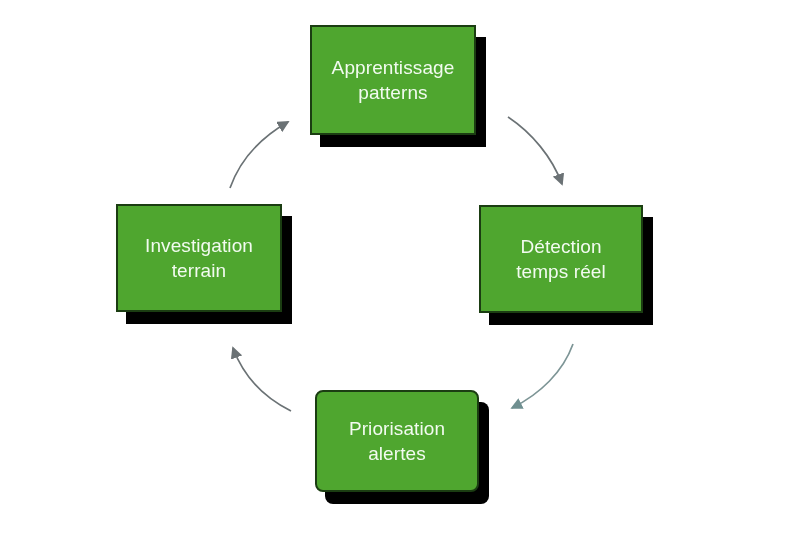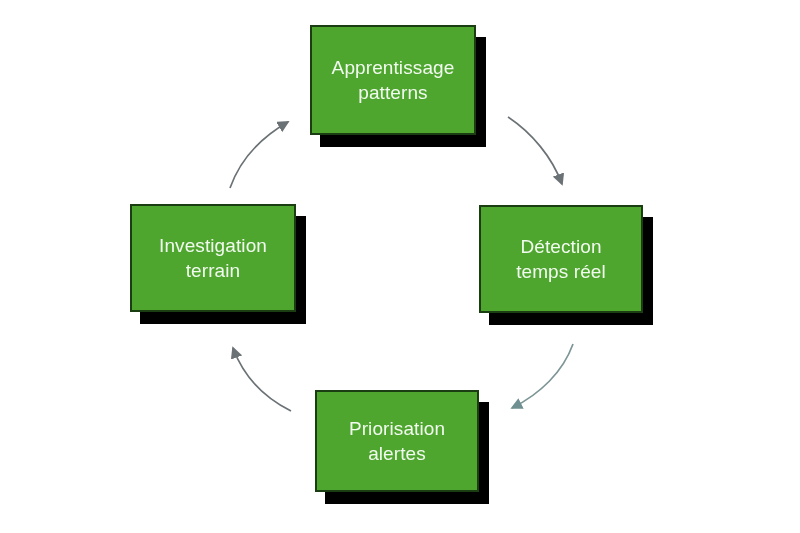--- a/index.html
+++ b/index.html
@@ -41,22 +41,22 @@
     font-size: 19px;
     line-height: 1.32;
     font-weight: 400;
     letter-spacing: 0.1px;
     white-space: pre-line;
     padding: 0 6px;
   }
   
   #node-top    { left: 310px; top: 25px;  width: 166px; height: 110px; }
   #node-right  { left: 479px; top: 205px; width: 164px; height: 108px; }
-  #node-bottom { left: 315px; top: 390px; width: 164px; height: 102px; }
-  #node-left   { left: 130px; top: 204px; width: 166px; height: 108px; }
+  #node-bottom { left: 315px; top: 390px; width: 164px; height: 102px; border-radius: 8px; }
+  #node-left   { left: 116px; top: 204px; width: 166px; height: 108px; }
 </style>
 </head>
 <body>
 
 <div id="diagram-canvas">
 
   <svg class="arrow-layer" viewBox="0 0 800 533" xmlns="http://www.w3.org/2000/svg">
     <defs>
       <marker id="head-gray" viewBox="0 0 10 10" refX="8.5" refY="5" markerWidth="7" markerHeight="7" orient="auto-start-reverse">
         <path d="M 0 0 L 10 5 L 0 10 z" fill="#6b7275"></path>

